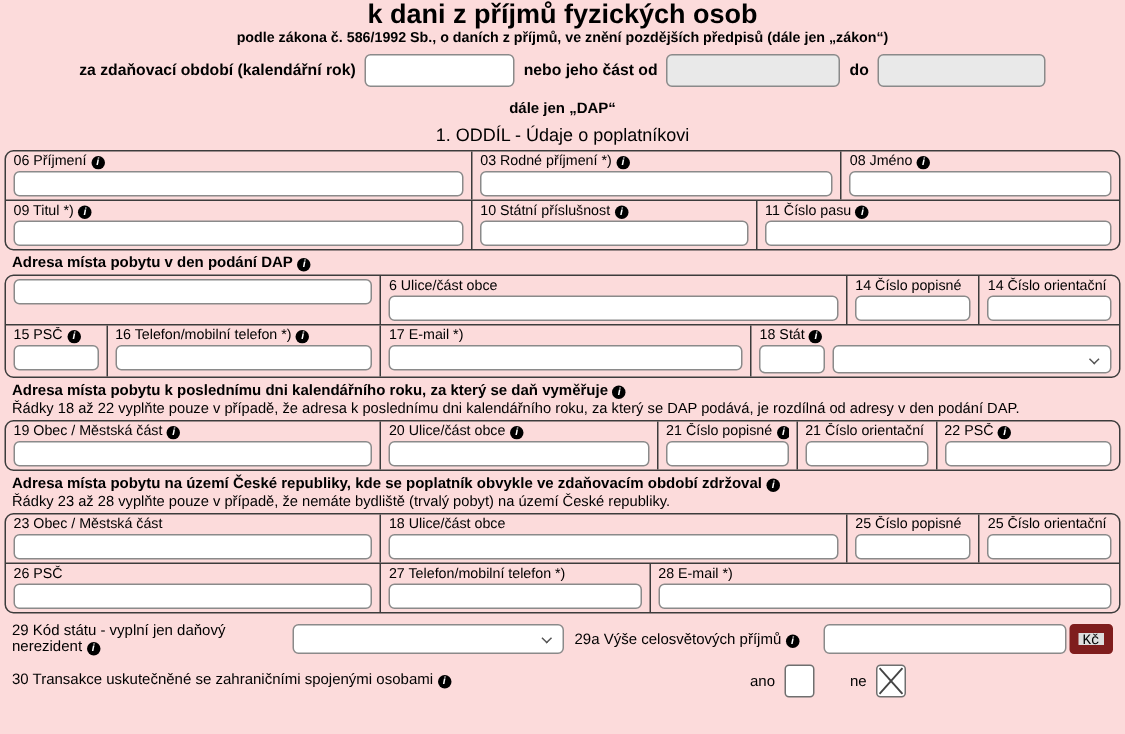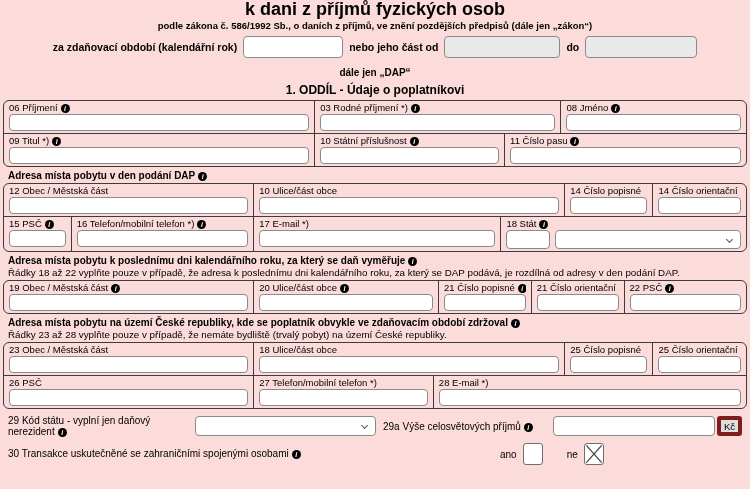--- a/index.html
+++ b/index.html
@@ -12,21 +12,21 @@
   .page { padding:0 3px; }
 
   
   .title { text-align:center; font-size:23px; line-height:25px; font-weight:700; letter-spacing:2px; padding-top:5px; }
   .subtitle { text-align:center; font-size:18px; line-height:15px; font-weight:700; margin-top:2px; }
   .law-line { text-align:center; font-size:9.5px; line-height:11px; font-weight:700; margin-top:3px; }
   .period-row { display:flex; align-items:center; justify-content:center; gap:6px; margin-top:4px; height:24px; font-size:10.5px; font-weight:700; }
   .tinput { border:1px solid #8a8a8a; border-radius:4px; background:#fff; height:22px; font-size:11px; padding:0 4px; font-family:inherit; }
   .tinput:disabled { background:#e9e9e9; }
   .dap-note { text-align:center; font-size:10px; line-height:11px; font-weight:700; margin-top:8px; }
-  .section1-title { text-align:center; font-size:12px; line-height:13px; font-weight:700; margin-top:6px; }
+  .section1-title { text-align:center; font-size:12px; line-height:13px; font-weight:400; margin-top:6px; }
 
   
   .group { border:1px solid #3c3c3c; border-radius:6px; margin-top:2px; background:#fcdbdb; }
   .group.first { margin-top:3px; }
   .grow { display:flex; }
   .grow + .grow { border-top:1px solid #3c3c3c; }
   .cell { padding:1px 5px 2px; min-width:0; }
   .cell + .cell { border-left:1px solid #3c3c3c; }
   .cell-label { font-size:9.5px; line-height:11px; height:11px; white-space:nowrap; overflow:hidden; }
   .text-input { display:block; width:100%; height:17px; border:1px solid #8a8a8a; border-radius:4px; background:#fff; margin-top:1px; font-size:10px; padding:0 3px; font-family:inherit; }
@@ -43,21 +43,21 @@
   .stat-code { width:44px; height:19px; border:1px solid #8a8a8a; border-radius:4px; background:#fff; font-size:10px; padding:0 3px; font-family:inherit; }
   .stat-row .select-box { flex:1; }
 
   
   .row29 { display:flex; align-items:center; margin:7px 5px 0; font-size:10px; height:20px; }
   .row29-label { flex:0 0 187px; }
   .row29 .select-box { width:181px; height:20px; }
   .row29a-label { margin-left:7px; }
   .amount-wrap { margin-left:auto; display:flex; align-items:center; }
   .amount-input { width:162px; height:20px; border:1px solid #8a8a8a; border-radius:4px; background:#fff; font-size:10px; padding:0 4px; font-family:inherit; }
-  .suffix { margin-left:2px; height:20px; background:#dedede; border:4px solid #7f1d1d; border-radius:3px; font-size:9.5px; display:flex; align-items:center; padding:0 3px; }
+  .suffix { margin-left:2px; height:20px; background:#dedede; border:6px solid #7f1d1d; border-radius:3px; font-size:9.5px; display:flex; align-items:center; padding:0 3px;font-family:Liberation Mono, monospace; }
 
   .row30 { position:relative; margin:7px 5px 0; font-size:10px; height:22px; }
   .row30-label { position:absolute; left:0; top:5px; }
   .yn-cluster { position:absolute; left:492px; top:0; display:flex; align-items:center; }
   .yn-label { margin-right:6px; }
   .yn-gap { width:24px; }
   .checkbox { width:20px; height:22px; border:1px solid #6f6f6f; border-radius:3px; background:#fff; position:relative; cursor:pointer; }
   .x-mark { display:none; position:absolute; inset:0; width:100%; height:100%; }
   .checkbox.checked .x-mark { display:block; }
 </style>
@@ -110,25 +110,24 @@
         <input class="text-input" value="" style="">
       </div>
     </div>
   </div>
 
   <div class="section-heading"><span>Adresa místa pobytu v den podání DAP</span><span class="info-icon">i</span></div>
 
   <div class="group">
     <div class="grow">
       <div class="cell" style="flex:0 0 33.6%">
-        <div class="cell-label"><span>12 Obec / Městská část</span></div>
         <input class="text-input" value="" style="">
       </div>
       <div class="cell" style="flex:0 0 41.9%">
-        <div class="cell-label"><span>10 Ulice/část obce</span></div>
+        <div class="cell-label"><span>6 Ulice/část obce</span></div>
         <input class="text-input" value="" style="">
       </div>
       <div class="cell" style="flex:0 0 11.9%">
         <div class="cell-label"><span>14 Číslo popisné</span></div>
         <input class="text-input" value="" style="">
       </div>
       <div class="cell" style="flex:1">
         <div class="cell-label"><span>14 Číslo orientační</span></div>
         <input class="text-input" value="" style="">
       </div>

